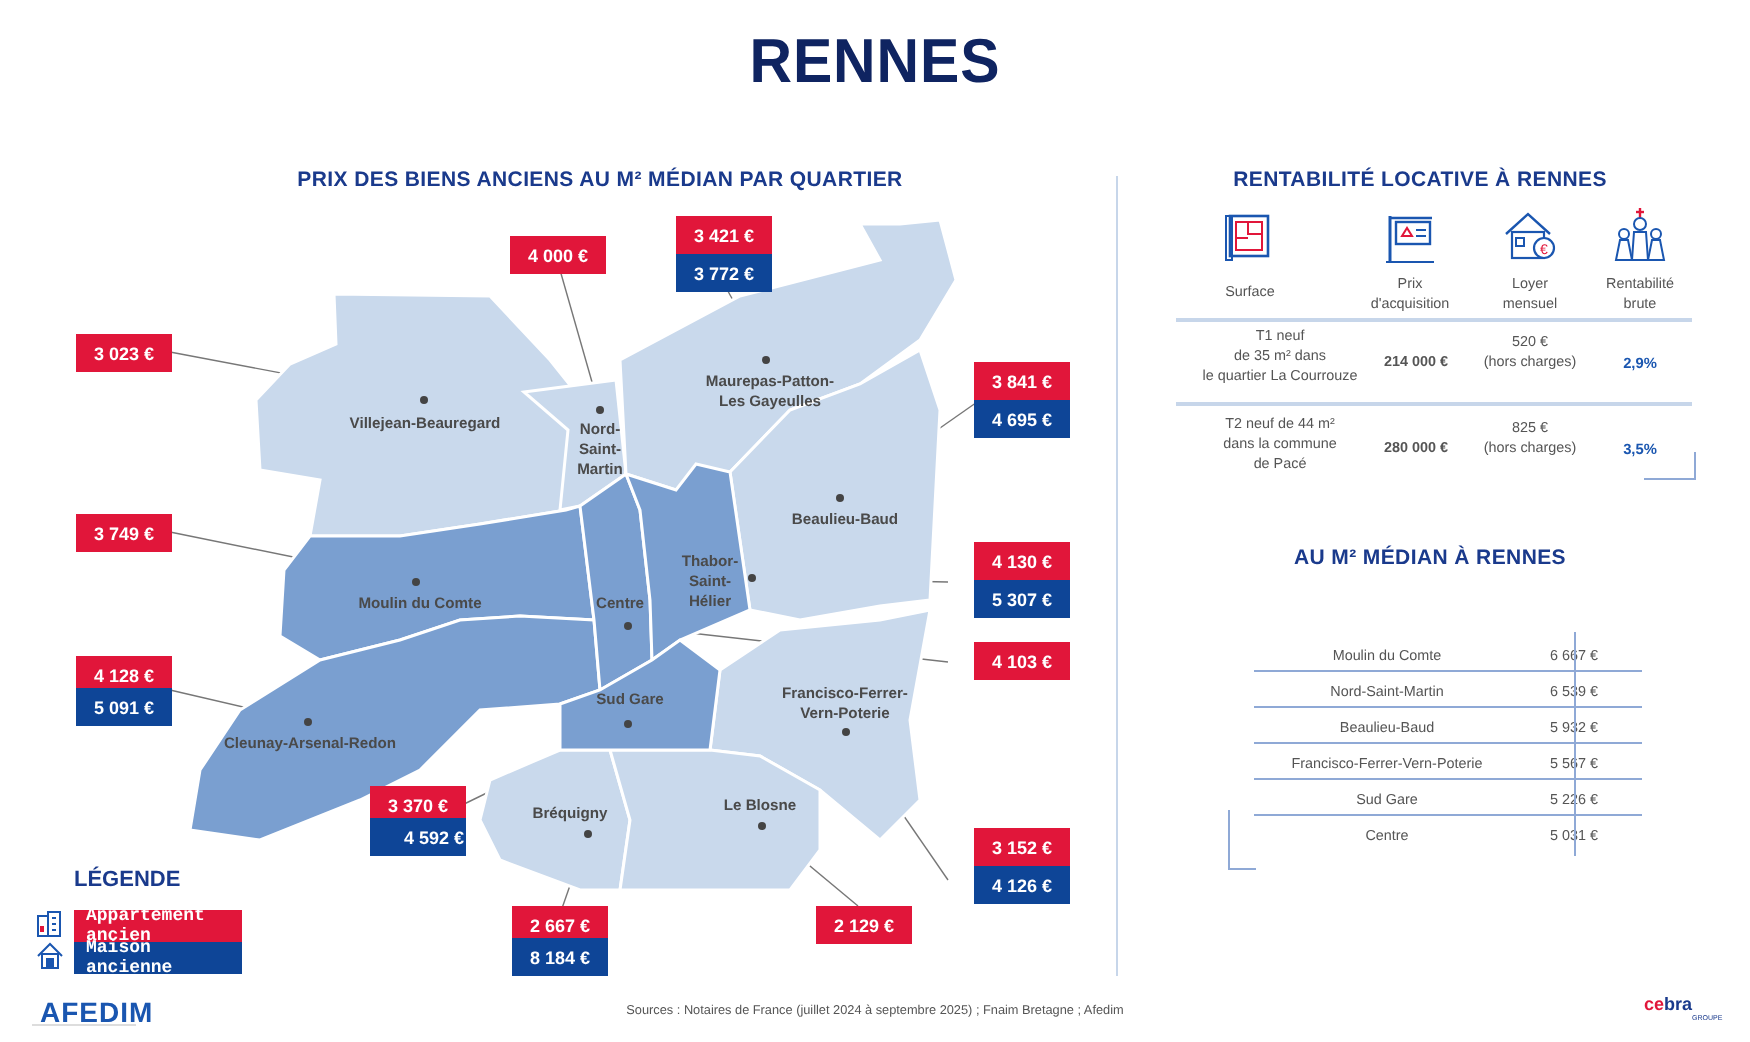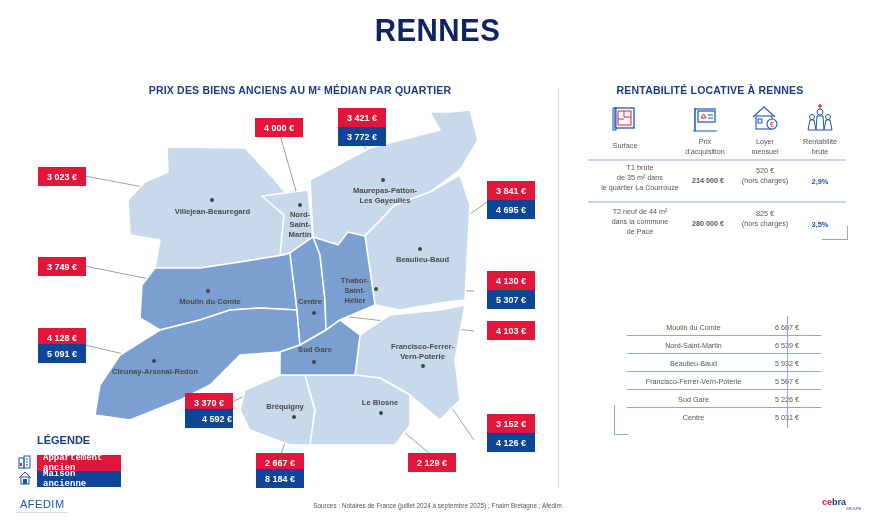--- a/index.html
+++ b/index.html
@@ -17,21 +17,21 @@
   .legend-icon { position: absolute; left: 18px; width: 14px; height: 14px; }
   .rent-head { position: absolute; font-size: 7.2px; color: #555; text-align: center; line-height: 10px; }
   .rent-cell { position: absolute; font-size: 7.2px; color: #555; text-align: center; line-height: 10px; }
   .rent-pct { position: absolute; font-size: 7.4px; font-weight: 700; color: #1a56b0; text-align: center; }
   .hline { position: absolute; height: 2px; background: #c7d6ea; }
   .nt-row { position: absolute; left: 627px; width: 194px; height: 18px; border-bottom: 1px solid #8fa9d6; font-size: 7.2px; color: #555; }
   .nt-name { position: absolute; left: 0; width: 133px; text-align: center; top: 5px; }
   .nt-val { position: absolute; left: 148px; top: 5px; }
   .nt-vsep { position: absolute; left: 787px; top: 316px; width: 1px; height: 112px; background: #8fa9d6; }
   .source { position: absolute; left: 0; width: 875px; top: 502px; text-align: center; font-size: 6.4px; color: #555; }
-  .logo-afedim { position: absolute; left: 20px; top: 498px; font-size: 11px; font-weight: 400; color: #1a56b0; letter-spacing: 0.5px; }
+  .logo-afedim { position: absolute; left: 20px; top: 498px; font-size: 14px; font-weight: 700; color: #1a56b0; letter-spacing: 0.5px; }
   .logo-cebra { position: absolute; left: 822px; top: 497px; font-size: 9px; font-weight: 800; color: #1a3a8c; }
   .logo-cebra span { color: #e1163a; }
   .sub-cebra { position: absolute; left: 846px; top: 507px; font-size: 3.5px; color: #1a3a8c; }
 </style>
 </head>
 <body>
 
 <div class="title">RENNES</div>
 
 <div class="sec-title" style="left:100px;width:400px;top:84px;">PRIX DES BIENS ANCIENS AU M² MÉDIAN PAR QUARTIER</div>
@@ -195,21 +195,21 @@
   <div>Loyer</div>
   <div>mensuel</div>
 </div>
 <div class="rent-head" style="left:795px;top:137px;width:50px;">
   <div>Rentabilité</div>
   <div>brute</div>
 </div>
 <div class="hline" style="left:588px;top:159px;width:258px;"></div>
 
 <div class="rent-cell" style="left:590px;top:163px;width:100px;">
-  <div>T1 brute</div>
+  <div>T1 neuf</div>
   <div>de 35 m² dans</div>
   <div>le quartier La Courrouze</div>
 </div>
 <div class="rent-cell" style="left:683px;top:176px;width:50px;font-weight:700;">214 000 €</div>
 <div class="rent-cell" style="left:735px;top:166px;width:60px;">
   <div>520 €</div>
   <div>(hors charges)</div>
 </div>
 <div class="rent-pct" style="left:800px;top:177px;width:40px;">2,9%</div>
 <div class="hline" style="left:588px;top:201px;width:258px;"></div>
@@ -221,20 +221,21 @@
 </div>
 <div class="rent-cell" style="left:683px;top:219px;width:50px;font-weight:700;">280 000 €</div>
 <div class="rent-cell" style="left:735px;top:209px;width:60px;">
   <div>825 €</div>
   <div>(hors charges)</div>
 </div>
 <div class="rent-pct" style="left:800px;top:220px;width:40px;">3,5%</div>
 <div style="position:absolute;left:822px;top:226px;width:26px;height:14px;border-right:1px solid #8fa9d6;border-bottom:1px solid #8fa9d6;"></div>
 
 <div class="sec-title" style="left:590px;width:250px;top:272px;line-height:14px;">
+  <div>AU M² MÉDIAN À RENNES</div>
 </div>
 
 <div class="nt-row" style="top:318px;">
     <span class="nt-name">Moulin du Comte</span>
     <span class="nt-val">6 667 €</span>
   </div>
 <div class="nt-row" style="top:336px;">
     <span class="nt-name">Nord-Saint-Martin</span>
     <span class="nt-val">6 539 €</span>
   </div>

